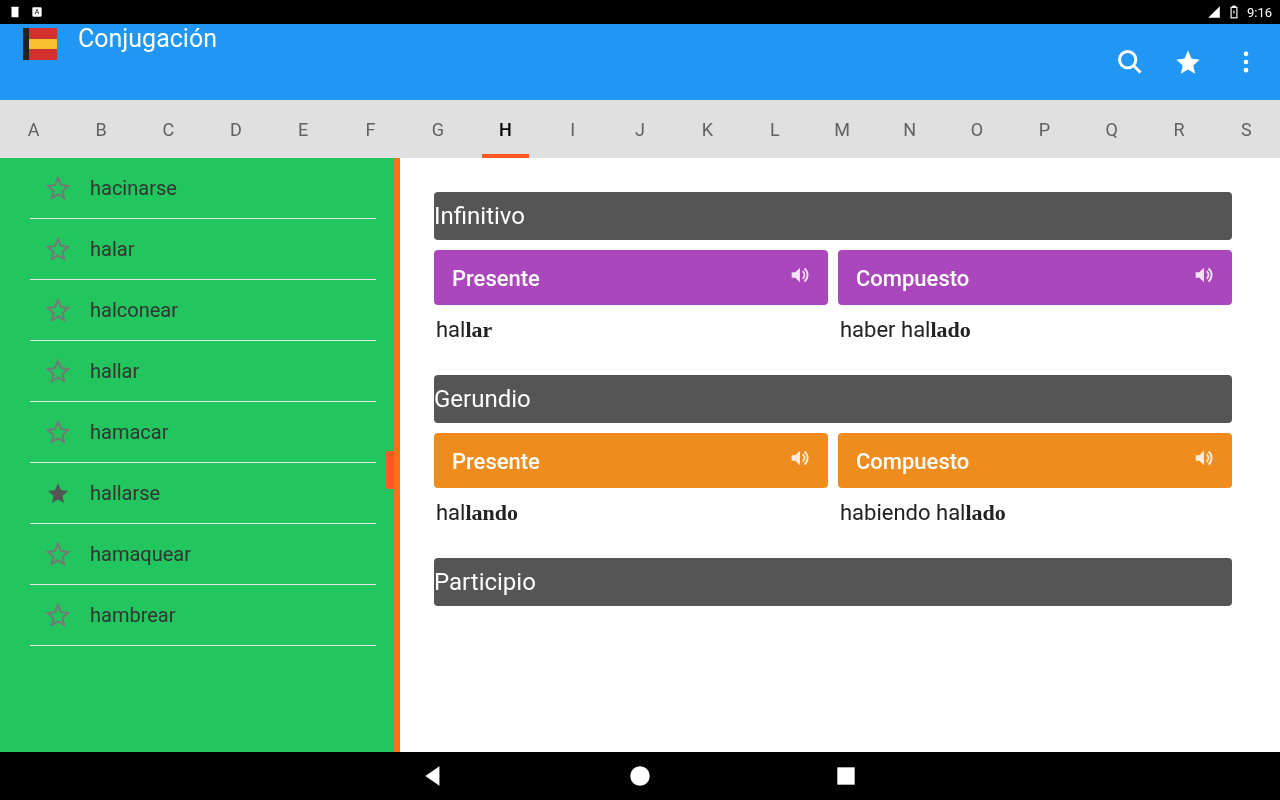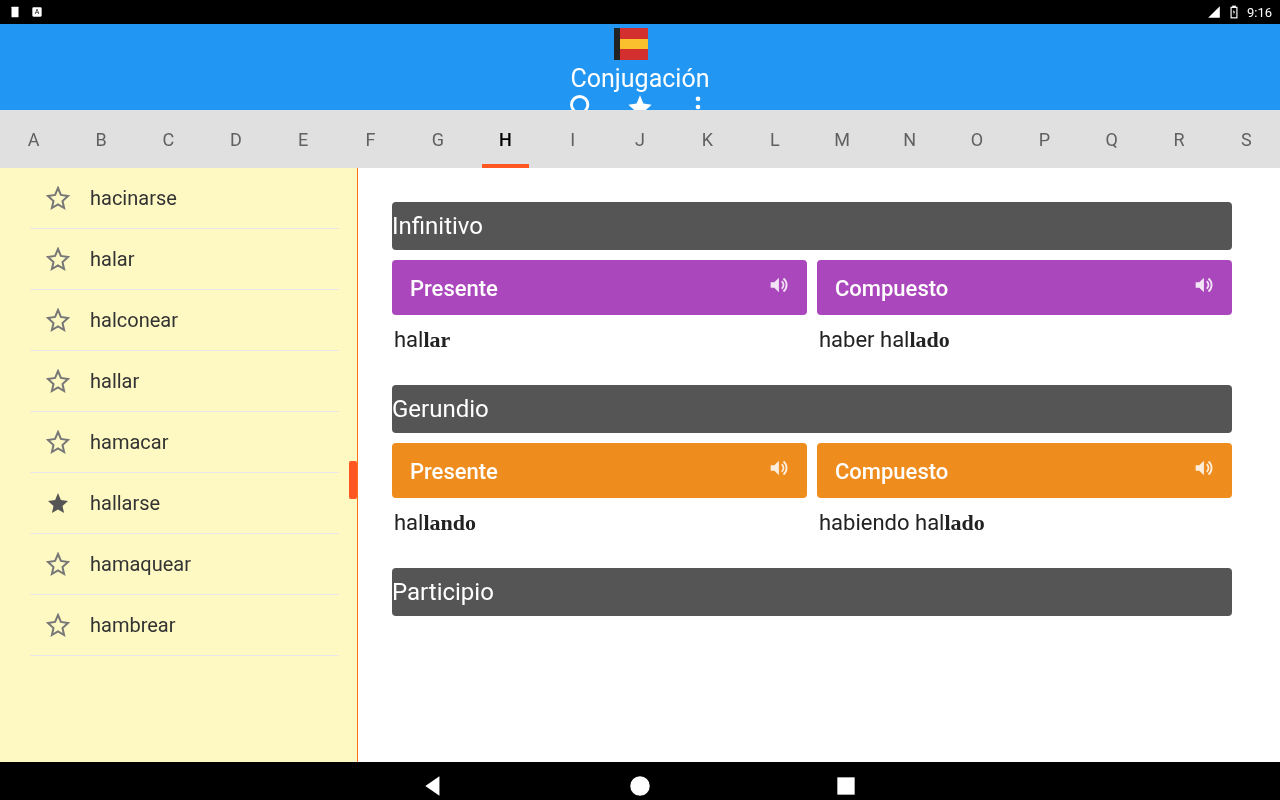--- a/index.html
+++ b/index.html
@@ -3,34 +3,34 @@
 <meta charset="utf-8">
 <style>
   * { margin: 0; padding: 0; box-sizing: border-box; font-family: Roboto, Arial, sans-serif; }
   body { width: 1280px; height: 800px; overflow: hidden; background: #fff; }
 
   .status-bar { height: 24px; background: #000; color: #fff; display: flex; align-items: center; justify-content: space-between; padding: 0 8px; font-size: 13px; }
   .status-left { display: flex; gap: 8px; align-items: center; }
   .status-right { display: flex; gap: 6px; align-items: flex-start; }
   .status-icon { width: 14px; height: 14px; display: inline-flex; }
 
-  .app-bar { height: 86px; background: #2196F3; color: #fff; display: flex; align-items: center; padding: 0 20px; flex-direction: column; }
+  .app-bar { height: 76px; background: #2196F3; color: #fff; display: flex; padding: 0 20px; }
   .app-icon { width: 40px; height: 40px; margin-right: 18px; display: flex; }
   .app-title { font-size: 25px; font-weight: 400; flex: 1; }
   .app-actions { display: flex; gap: 30px; align-items: center; }
   .action-btn { width: 28px; height: 28px; display: flex; align-items: center; justify-content: center; cursor: pointer; }
 
   .alpha-tabs { height: 58px; background: #e0e0e0; display: flex; align-items: center; position: relative; }
   .alpha-tab { flex: 1; text-align: center; color: #616161; font-size: 18px; font-weight: 400; cursor: pointer; height: 100%; display: flex; align-items: center; justify-content: center; }
   .alpha-tab.active { color: #000; font-weight: 500; }
   .tab-indicator { position: absolute; bottom: 0; height: 4px; background: #FF5722; }
 
   .content { display: flex; height: calc(800px - 24px - 76px - 58px - 48px); }
 
-  .sidebar { width: 358px; background: #fef9c3; overflow-y: auto; position: relative; border-right: 1px solid #f97316;}
+  .sidebar { width: 400px; background: #22c55e; overflow-y: auto; position: relative; border-right: 6px solid #f97316;}
   .verb-item { display: flex; align-items: center; padding: 18px 16px; border-bottom: 1px solid #e8e8e8; margin: 0 18px 0 30px; cursor: pointer; }
   .verb-item:first-child{ padding-top:12px;}
   .star { width: 24px; height: 24px; margin-right: 20px; cursor: pointer; }
   .verb-label { font-size: 20px; color: #333; }
   .scroll-handle { position: absolute; right: 0; width: 8px; height: 38px; background: #FF5722; border-radius: 2px; }
 
   .main { flex: 1; padding: 34px 48px 0 34px; overflow-y: auto; }
   .section-header { background: #555; color: #fff; font-size: 24px; padding: 10px 0; border-radius: 4px; margin-bottom: 10px; }
   .tense-row { display: flex; gap: 10px; margin-bottom: 8px; }
   .tense-box { flex: 1; color: #fff; padding: 14px 18px; border-radius: 4px; display: flex; justify-content: space-between; align-items: flex-end; font-size: 22px; font-weight: 500; }

